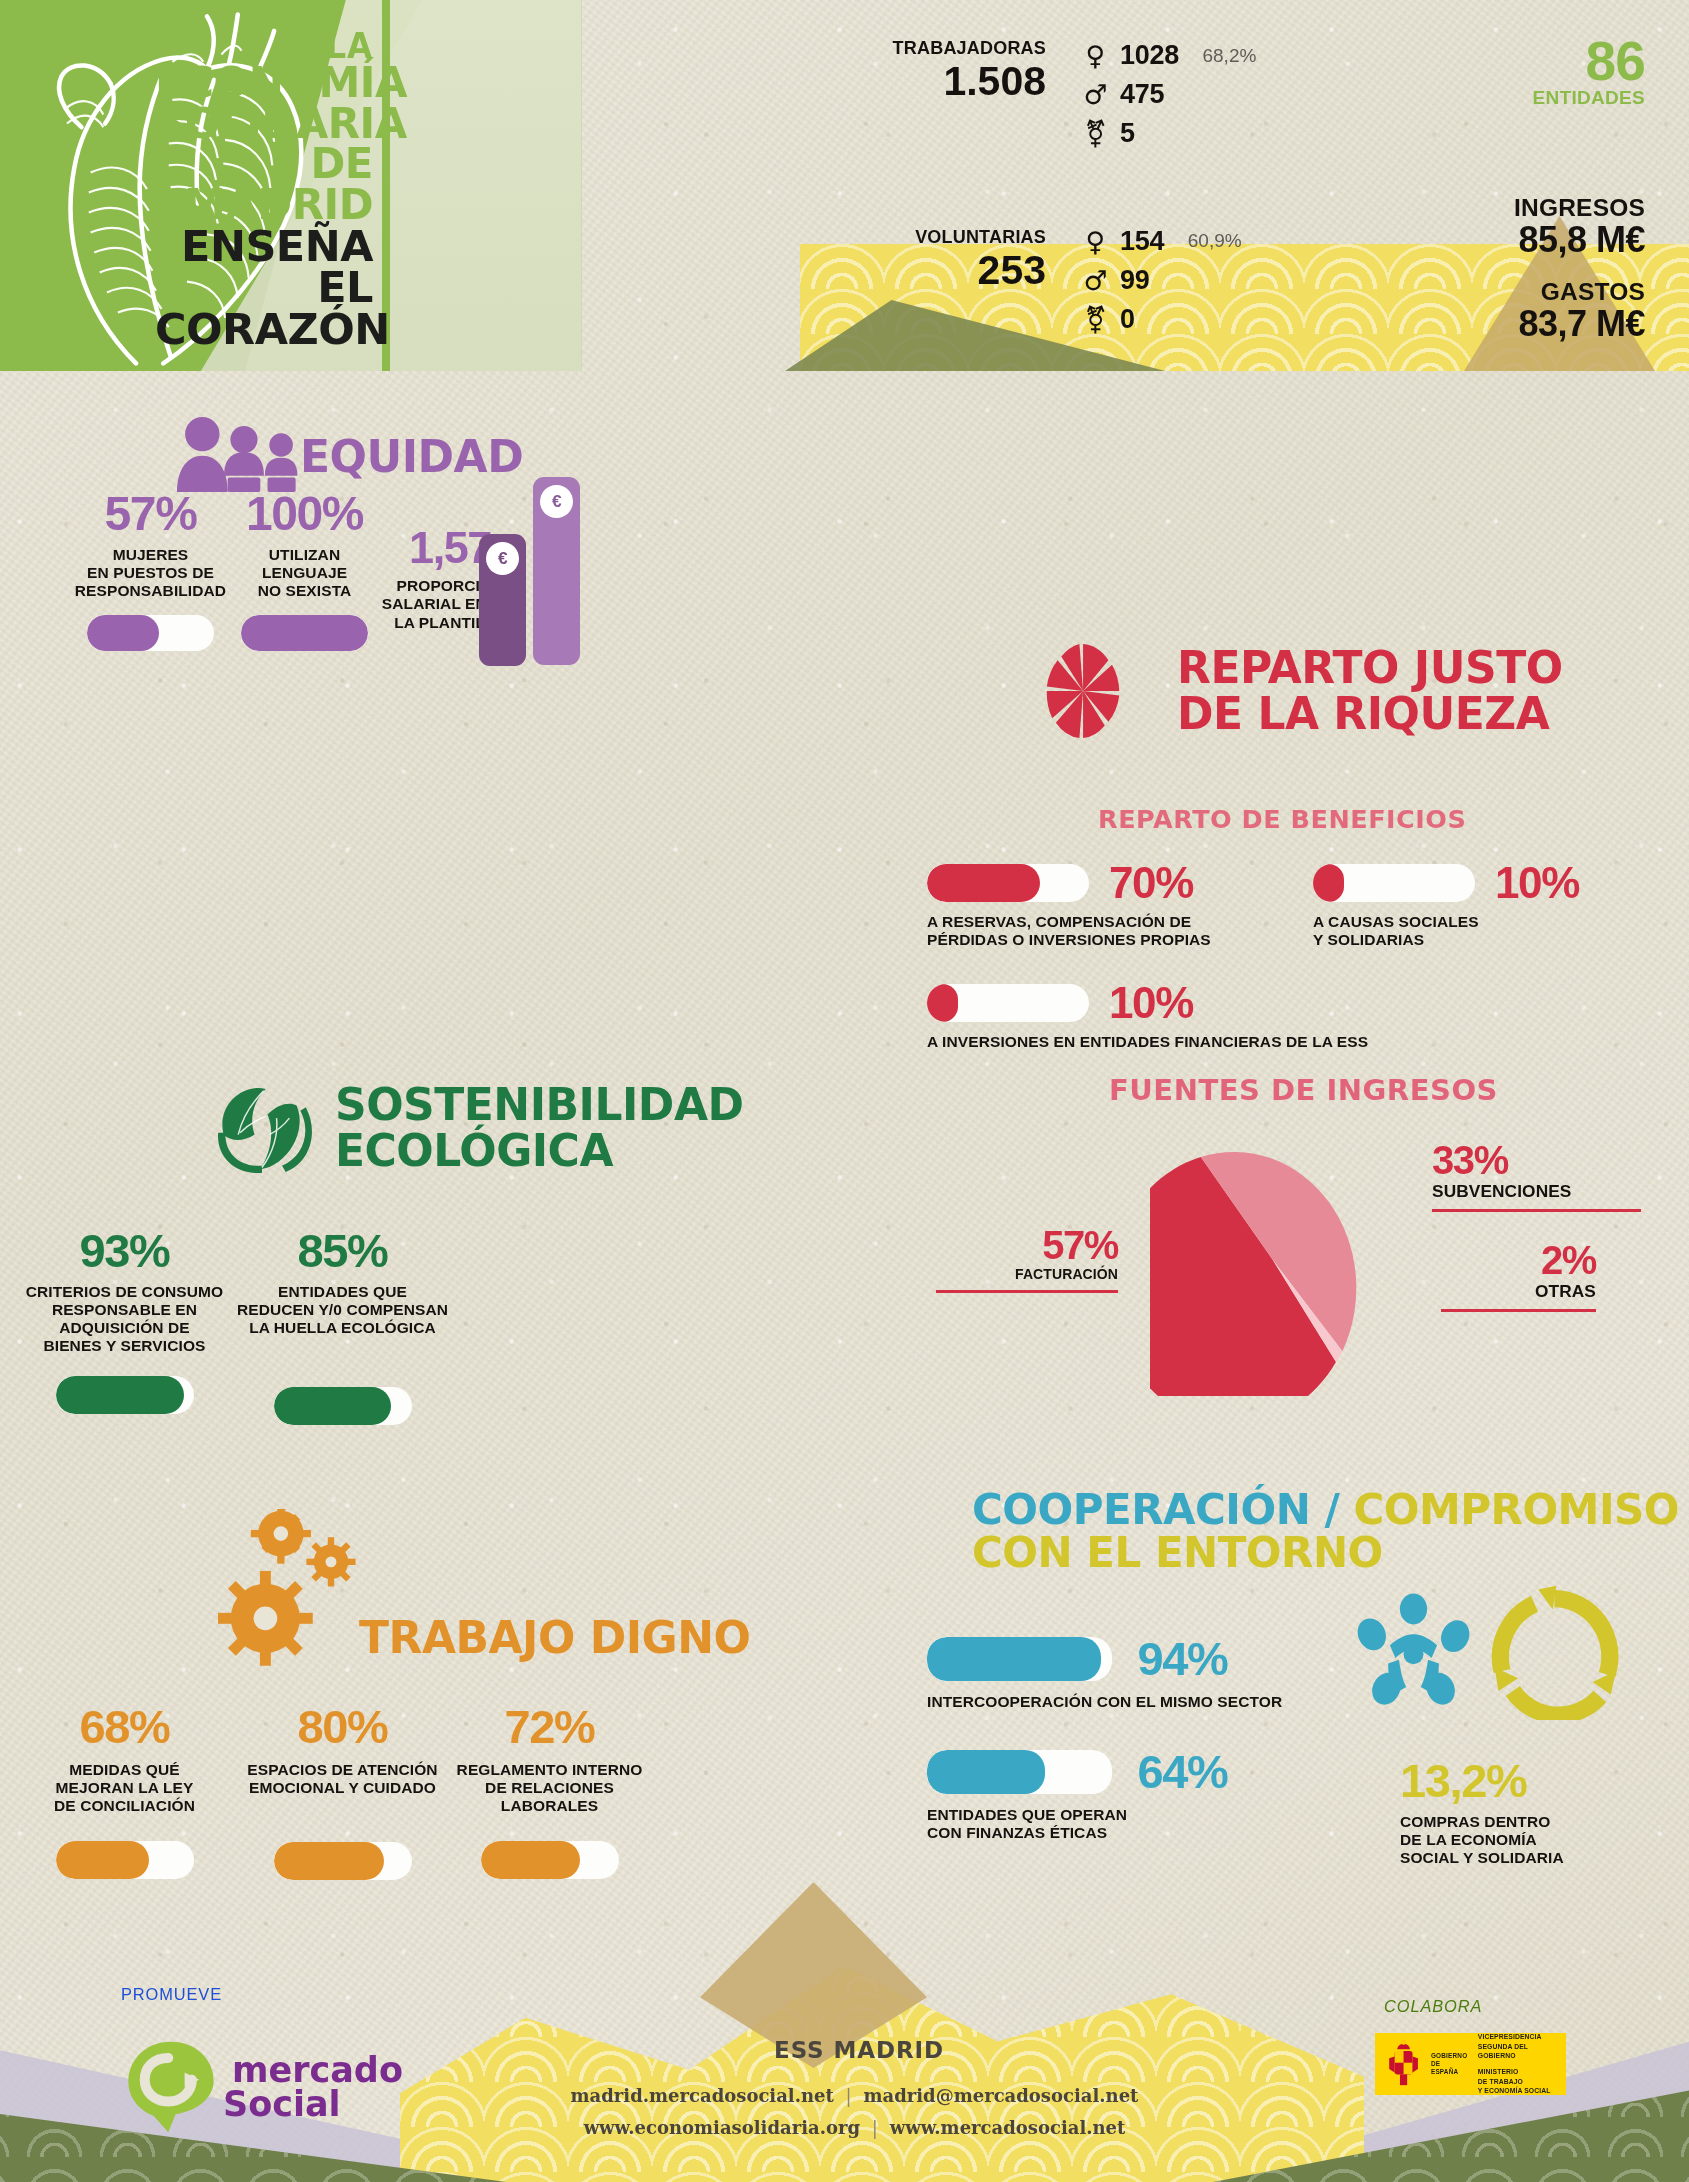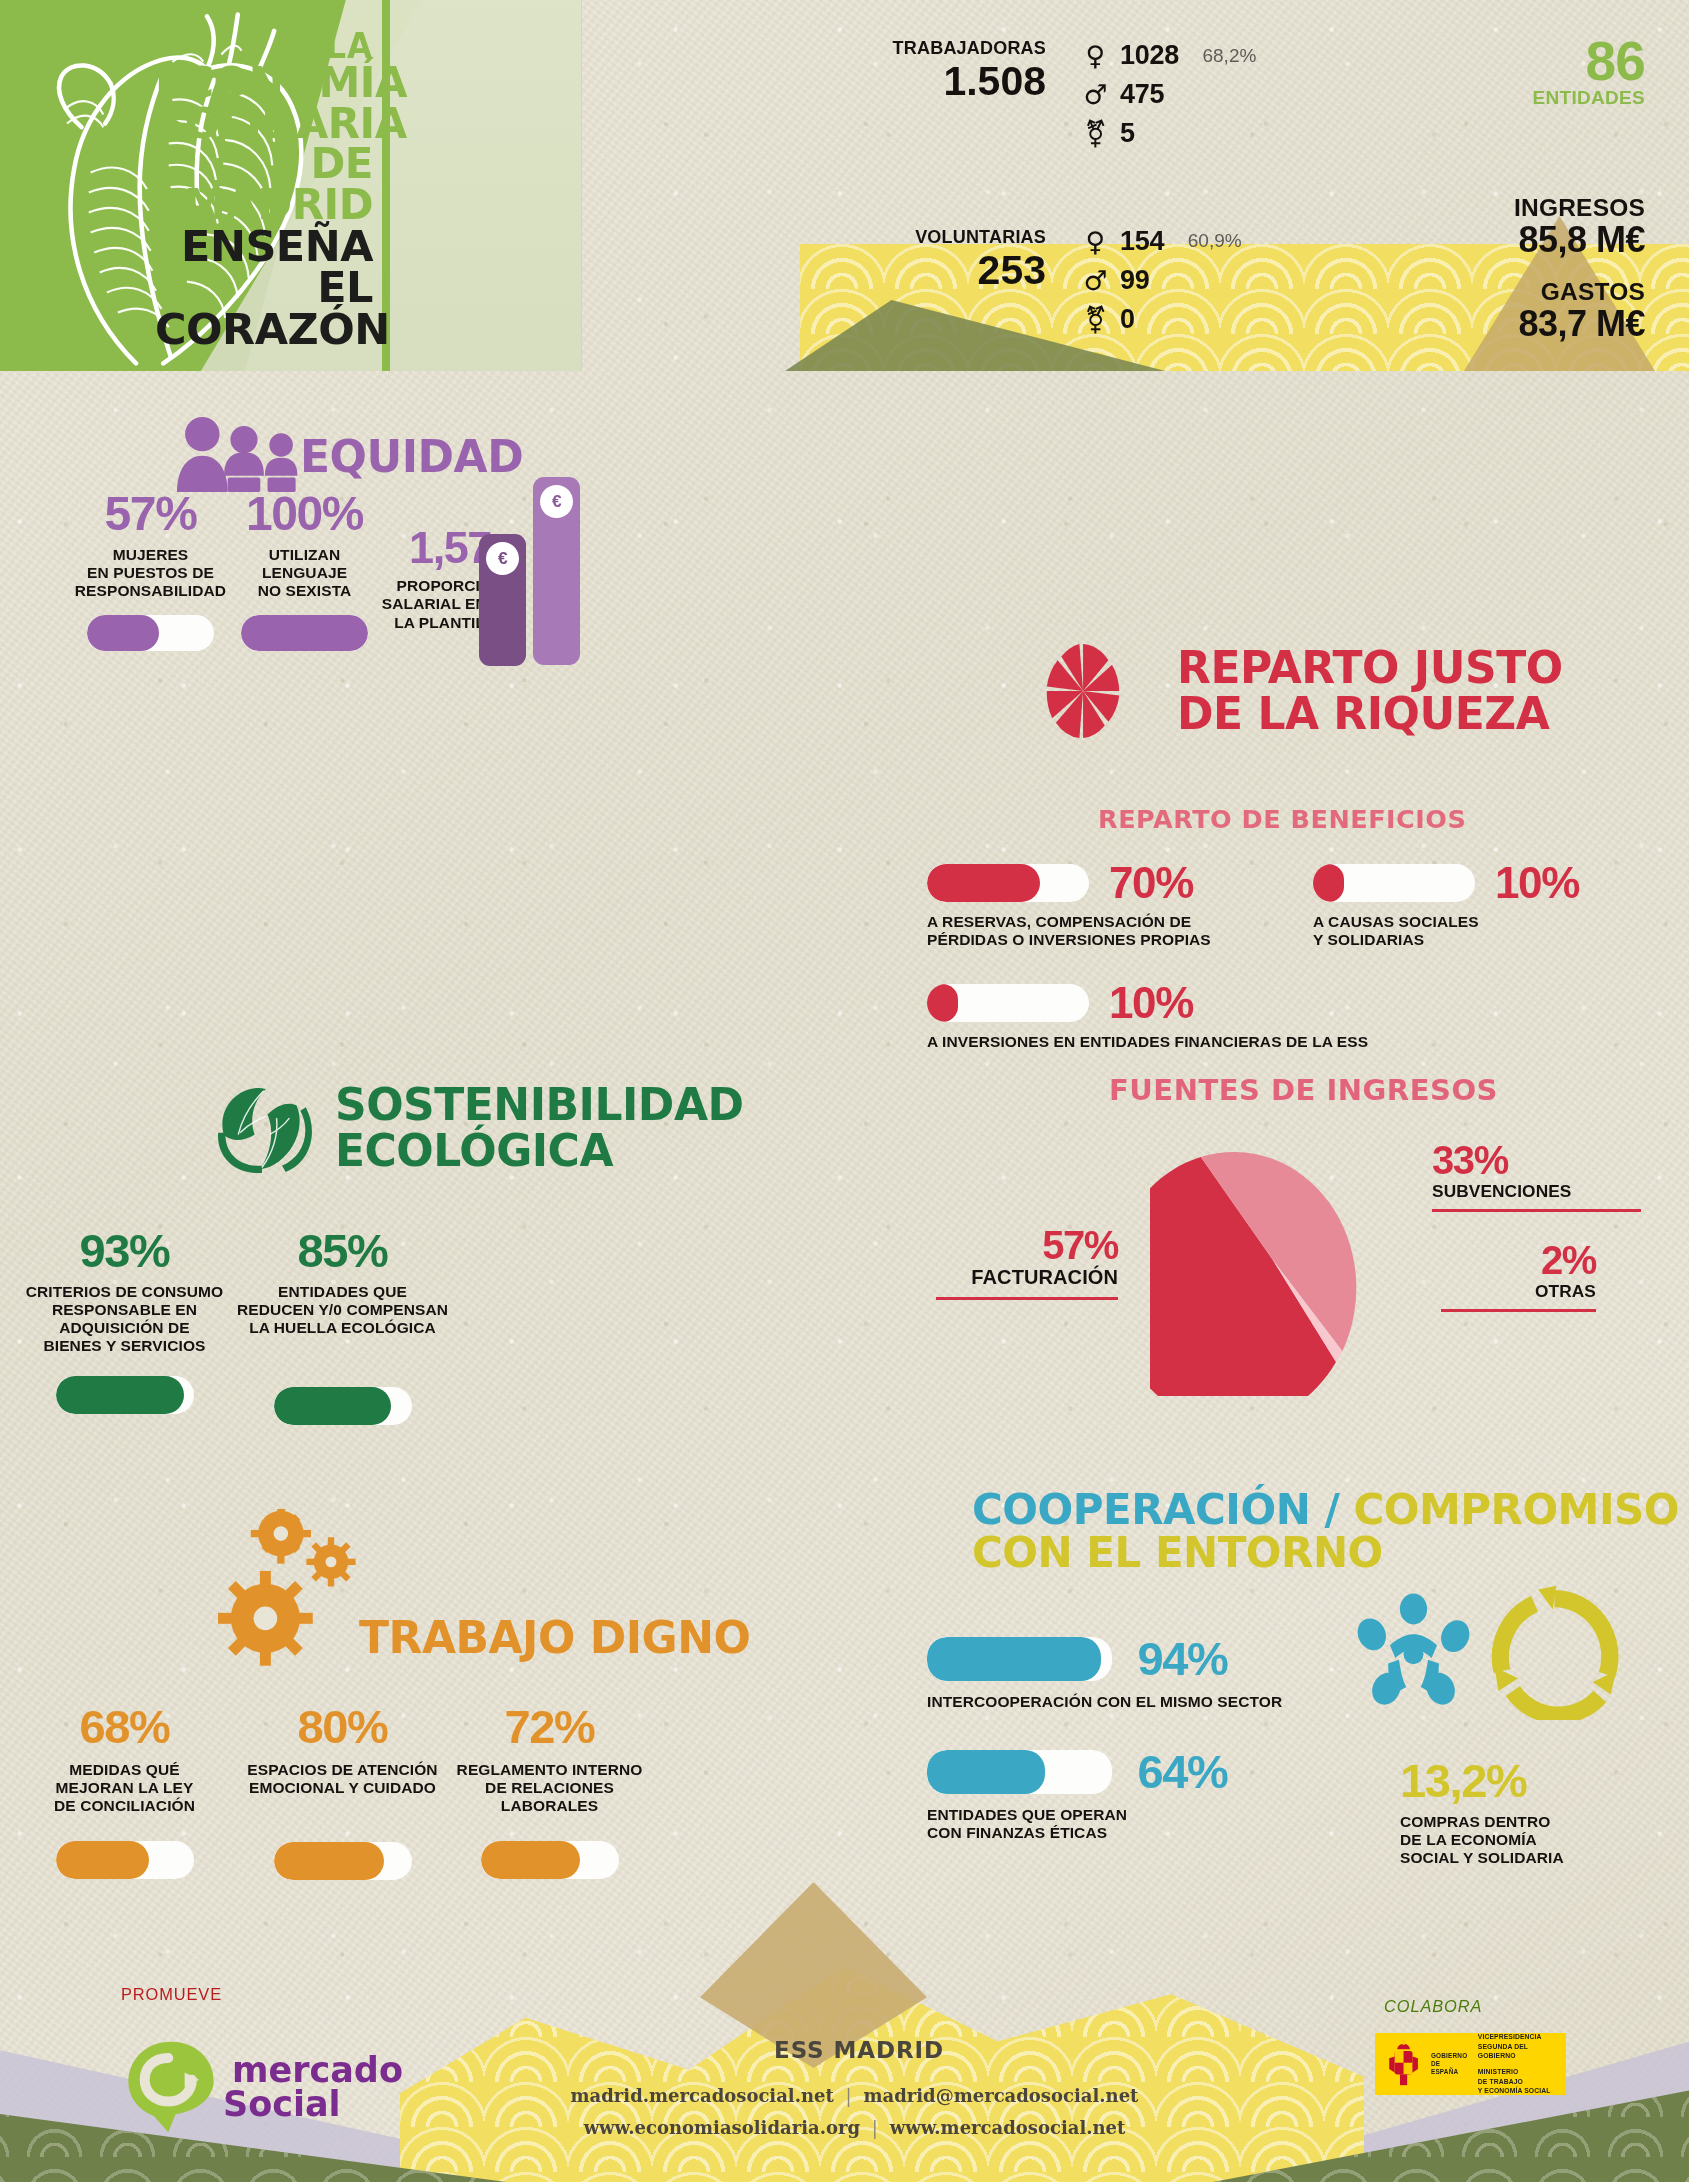--- a/index.html
+++ b/index.html
@@ -139,21 +139,21 @@
   .scallop-olive{
     background-color:#70804a;
     background-image: radial-gradient(circle at 50% 100%, transparent 0 11px, rgba(255,255,255,.28) 11px 14.5px, transparent 14.5px 24.5px, rgba(255,255,255,.25) 24.5px 28px, transparent 28px);
     background-size:73px 40px;
   }
   .f-yellow { position:absolute; left:400px; bottom:0; width:964px; height:236px;
               clip-path: polygon(0 62%, 13% 30%, 30% 52%, 46% 8%, 62% 40%, 80% 20%, 100% 55%, 100% 100%, 0 100%); }
   .f-tan { position:absolute; left:700px; bottom:115px; width:227px; height:186px;
            background:#c9ad73; clip-path: polygon(50% 0, 100% 62%, 50% 100%, 0 62%); opacity:.92;}
 
-  .promueve { position:absolute; left:121px; top:1985px; font-size:16.4px; color:#b91c1c; letter-spacing:0.9px;}
+  .promueve { position:absolute; left:121px; top:1985px; font-size:16.4px; color:#1d4ed8; letter-spacing:0.9px;}
   .colabora { position:absolute; left:1384px; top:1997px; font-size:16.4px; color:#4d7c0f; letter-spacing:0.9px;font-style:italic;}
   .ess-title { position:absolute; left:768px; top:2037px; width:182px; text-align:center;
                font-size:23px; font-weight:bold; color:#4a463d; letter-spacing:0.9px;
                font-family:"DejaVu Sans", sans-serif;}
   .f-links { position:absolute; left:509px; top:2080px; width:691px; text-align:center;
              font-size:18px; font-weight:bold; color:#4a443a; line-height:1.75;
              font-family:"DejaVu Serif", serif; }
   .f-links span.sep { color:#8d8675; font-weight:normal; padding:0 5.5px;}
 
   .ms-logo { position:absolute; left:121px; top:2038px; width:282px; height:100px;}
@@ -402,21 +402,21 @@
 
     <path d="M135 150 L56 37 A 135 150 0 1 0 205 263 Z" fill="#d32f45"></path>
 
     <path d="M135 150 L56 37 A 135 150 0 0 1 212 251 Z" fill="#e78a98"></path>
 
     <path d="M135 150 L212 251 A 135 150 0 0 1 205 263 Z" fill="#f7c9cf"></path>
   </svg>
 
   <div style="position:absolute; left:9px; top:153px; width:182px; text-align:right;">
     <div class="pct-big rq-red" style="font-size:40px;">57%</div>
-    <div class="cap" style="font-size:20px; margin-top:1.8px;">FACTURACIÓN</div>
+    <div class="cap" style="font-size:14px; margin-top:1.8px;">FACTURACIÓN</div>
     <div style="height:3.6px; background:#d32f45; margin-top:7.3px; width:182px;"></div>
   </div>
 
   <div style="position:absolute; left:505px; top:68px; width:209px;">
     <div class="pct-big rq-red" style="font-size:40px;">33%</div>
     <div class="cap" style="font-size:17.3px; margin-top:1.8px;">SUBVENCIONES</div>
     <div style="height:3.6px; background:#d32f45; margin-top:7.3px; width:209px;"></div>
   </div>
 
   <div style="position:absolute; left:514px; top:168px; width:155px; text-align:right;">

